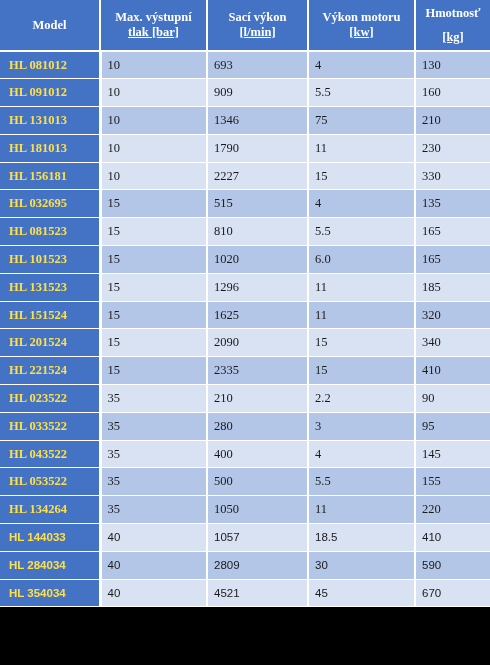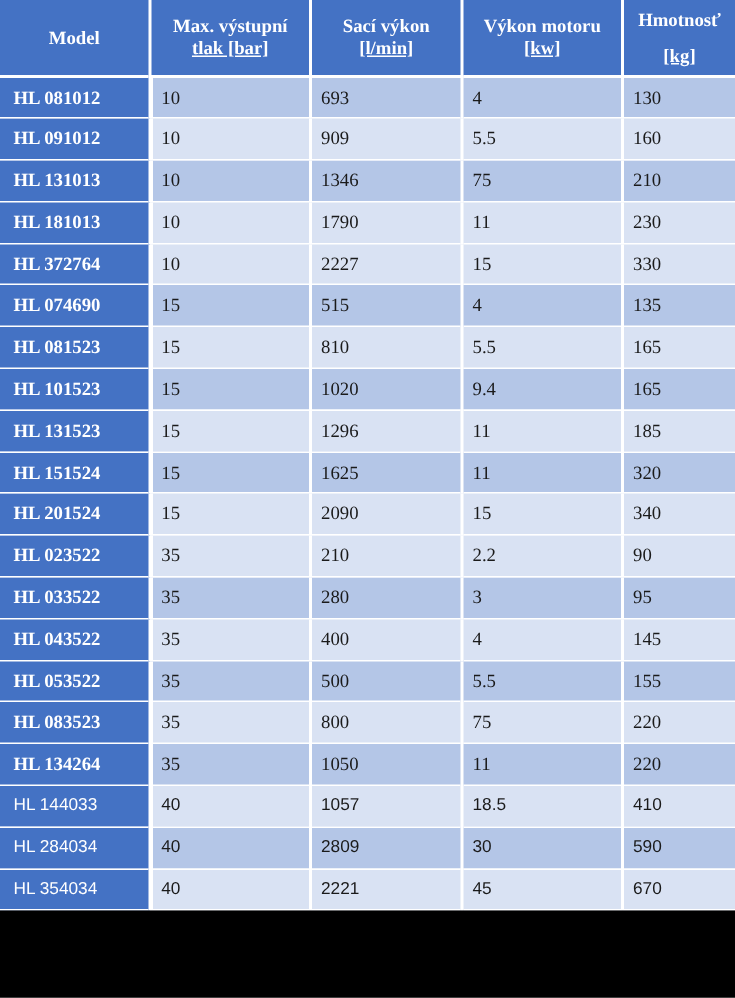--- a/index.html
+++ b/index.html
@@ -58,35 +58,35 @@
     color: #1a1a1a;
     padding: 0 6px;
     vertical-align: middle;
     border-right: 2px solid #ffffff;
     border-bottom: 1px solid #ffffff;
   }
   tbody td:last-child { border-right: none; }
 
   td.model-cell {
     background: #4472C4;
-    color: #ffffff;
+    color: #fde047;
     font-weight: bold;
     font-size: 12.5px;
     padding-left: 9px;
     border-right: 3px solid #ffffff;
     border-bottom: 1px solid #ffffff;
   }
   td.data-cell { text-align: left; }
 
   tr.band-dark td.data-cell  { background: #B4C6E7; }
   tr.band-light td.data-cell { background: #D9E2F3; }
 
   
   tr.sans td            { font-family: "Liberation Sans", sans-serif; font-size: 11.5px; }
-  tr.sans td.model-cell { font-family: "Liberation Sans", sans-serif; font-weight: normal; font-size: 11.5px; }
+  tr.sans td.model-cell { font-family: "Liberation Sans", sans-serif; font-weight: bold; font-size: 11.5px; }
 
   #bottom-filler {
     width: 490px;
     background: #000000;
   }
 </style>
 </head>
 <body>
 
 <div id="table-wrap">
@@ -144,45 +144,45 @@
           <td class="data-cell">210</td>
         </tr>
         <tr class="band-light">
           <td class="model-cell">HL 181013</td>
           <td class="data-cell">10</td>
           <td class="data-cell">1790</td>
           <td class="data-cell">11</td>
           <td class="data-cell">230</td>
         </tr>
         <tr class="band-light">
-          <td class="model-cell">HL 372764</td>
+          <td class="model-cell">HL 156181</td>
           <td class="data-cell">10</td>
           <td class="data-cell">2227</td>
           <td class="data-cell">15</td>
           <td class="data-cell">330</td>
         </tr>
         <tr class="band-dark">
-          <td class="model-cell">HL 074690</td>
+          <td class="model-cell">HL 032695</td>
           <td class="data-cell">15</td>
           <td class="data-cell">515</td>
           <td class="data-cell">4</td>
           <td class="data-cell">135</td>
         </tr>
         <tr class="band-light">
           <td class="model-cell">HL 081523</td>
           <td class="data-cell">15</td>
           <td class="data-cell">810</td>
           <td class="data-cell">5.5</td>
           <td class="data-cell">165</td>
         </tr>
         <tr class="band-dark">
           <td class="model-cell">HL 101523</td>
           <td class="data-cell">15</td>
           <td class="data-cell">1020</td>
-          <td class="data-cell">9.4</td>
+          <td class="data-cell">6.0</td>
           <td class="data-cell">165</td>
         </tr>
         <tr class="band-light">
           <td class="model-cell">HL 131523</td>
           <td class="data-cell">15</td>
           <td class="data-cell">1296</td>
           <td class="data-cell">11</td>
           <td class="data-cell">185</td>
         </tr>
         <tr class="band-dark">
@@ -191,20 +191,27 @@
           <td class="data-cell">1625</td>
           <td class="data-cell">11</td>
           <td class="data-cell">320</td>
         </tr>
         <tr class="band-light">
           <td class="model-cell">HL 201524</td>
           <td class="data-cell">15</td>
           <td class="data-cell">2090</td>
           <td class="data-cell">15</td>
           <td class="data-cell">340</td>
+        </tr>
+        <tr class="band-dark">
+          <td class="model-cell">HL 221524</td>
+          <td class="data-cell">15</td>
+          <td class="data-cell">2335</td>
+          <td class="data-cell">15</td>
+          <td class="data-cell">410</td>
         </tr>
         <tr class="band-light">
           <td class="model-cell">HL 023522</td>
           <td class="data-cell">35</td>
           <td class="data-cell">210</td>
           <td class="data-cell">2.2</td>
           <td class="data-cell">90</td>
         </tr>
         <tr class="band-dark">
           <td class="model-cell">HL 033522</td>
@@ -219,27 +226,20 @@
           <td class="data-cell">400</td>
           <td class="data-cell">4</td>
           <td class="data-cell">145</td>
         </tr>
         <tr class="band-dark">
           <td class="model-cell">HL 053522</td>
           <td class="data-cell">35</td>
           <td class="data-cell">500</td>
           <td class="data-cell">5.5</td>
           <td class="data-cell">155</td>
-        </tr>
-        <tr class="band-light">
-          <td class="model-cell">HL 083523</td>
-          <td class="data-cell">35</td>
-          <td class="data-cell">800</td>
-          <td class="data-cell">75</td>
-          <td class="data-cell">220</td>
         </tr>
         <tr class="band-dark">
           <td class="model-cell">HL 134264</td>
           <td class="data-cell">35</td>
           <td class="data-cell">1050</td>
           <td class="data-cell">11</td>
           <td class="data-cell">220</td>
         </tr>
         <tr class="band-light sans">
           <td class="model-cell">HL 144033</td>
@@ -251,20 +251,20 @@
         <tr class="band-dark sans">
           <td class="model-cell">HL 284034</td>
           <td class="data-cell">40</td>
           <td class="data-cell">2809</td>
           <td class="data-cell">30</td>
           <td class="data-cell">590</td>
         </tr>
         <tr class="band-light sans">
           <td class="model-cell">HL 354034</td>
           <td class="data-cell">40</td>
-          <td class="data-cell">2221</td>
+          <td class="data-cell">4521</td>
           <td class="data-cell">45</td>
           <td class="data-cell">670</td>
         </tr>
       </tbody>
   </table>
   <div id="bottom-filler" style="height: 4.96875px;"></div>
 </div>
 
 </body></html>

